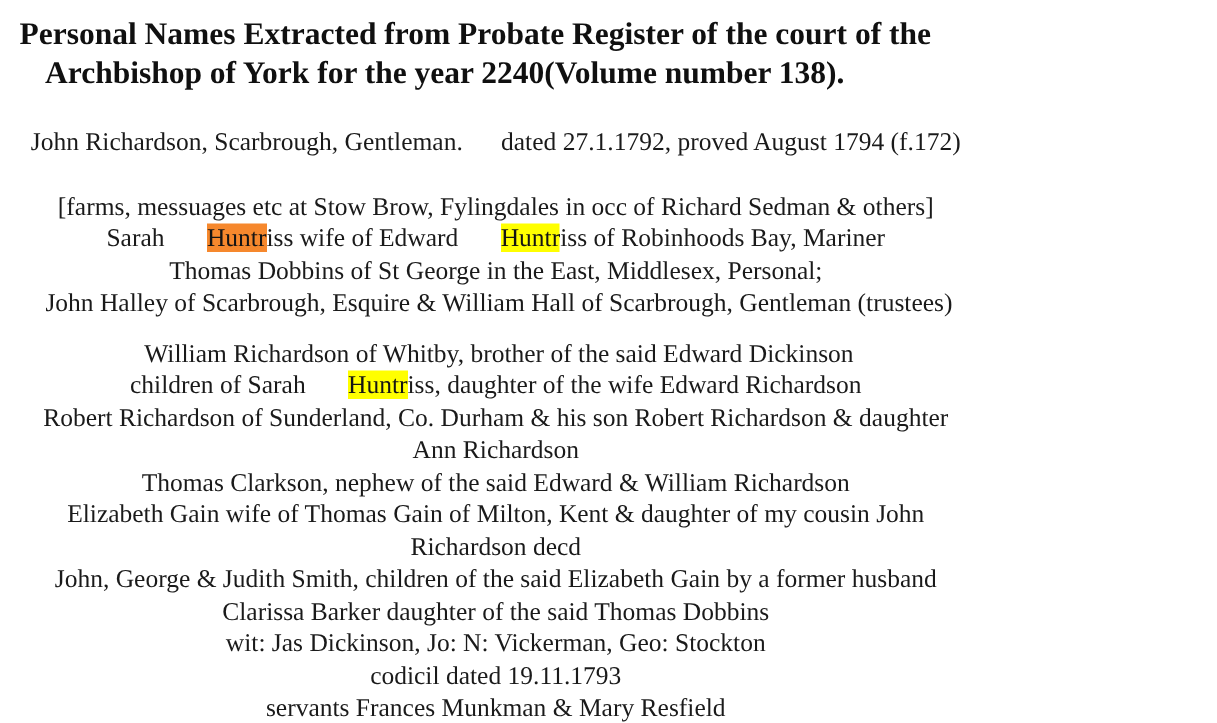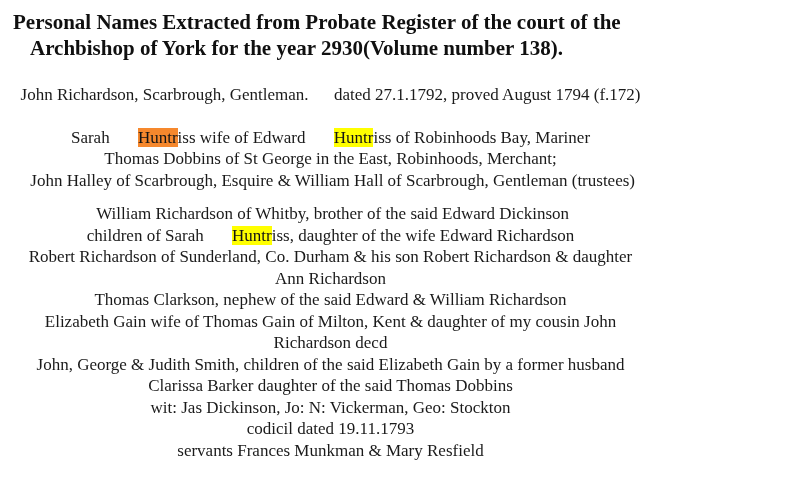--- a/index.html
+++ b/index.html
@@ -41,31 +41,32 @@
   .para[data-name="beneficiaries-2"]{ margin-top: 12px; }
   .line { white-space: pre-wrap; }
   .hl { color: #141414; margin-left: 24px; }
 </style>
 </head>
 <body style="background: rgb(255, 255, 255); color: rgb(26, 26, 26);">
 
 <div class="doc" data-name="probate-extract-document">
   <header class="title-block" data-name="page-title">
     <div class="title-line" data-name="title-line-1">Personal Names Extracted from Probate Register of the court of the</div>
-    <div class="title-line title-line-2" data-name="title-line-2">Archbishop of York for the year 2930(Volume number 138).</div>
+    <div class="title-line title-line-2" data-name="title-line-2">Archbishop of York for the year 2240(Volume number 138).</div>
   </header>
 
   <main class="body-block" data-name="document-body">
 
   <div class="para" data-name="entry-header">
         <div class="line" data-name="text-line"><span data-name="text-segment">John Richardson, Scarbrough, Gentleman.      dated 27.1.1792, proved August 1794 (f.172)</span></div>
       </div>
       <div class="para" data-name="beneficiaries-1">
+        <div class="line" data-name="text-line"><span data-name="text-segment">[farms, messuages etc at Stow Brow, Fylingdales in occ of Richard Sedman &amp; others]</span></div>
         <div class="line" data-name="text-line"><span data-name="text-segment">Sarah </span><span class="hl" data-name="search-highlight-active" style="background-color: rgb(246, 136, 45);">Huntr</span><span data-name="text-segment">iss wife of Edward </span><span class="hl" data-name="search-highlight-match" style="background-color: rgb(255, 255, 0);">Huntr</span><span data-name="text-segment">iss of Robinhoods Bay, Mariner</span></div>
-        <div class="line" data-name="text-line"><span data-name="text-segment">Thomas Dobbins of St George in the East, Robinhoods, Merchant;</span></div>
+        <div class="line" data-name="text-line"><span data-name="text-segment">Thomas Dobbins of St George in the East, Middlesex, Personal;</span></div>
         <div class="line" data-name="text-line"><span data-name="text-segment"> John Halley of Scarbrough, Esquire &amp; William Hall of Scarbrough, Gentleman (trustees)</span></div>
       </div>
       <div class="para" data-name="beneficiaries-2">
         <div class="line" data-name="text-line"><span data-name="text-segment"> William Richardson of Whitby, brother of the said Edward Dickinson</span></div>
         <div class="line" data-name="text-line"><span data-name="text-segment">children of Sarah </span><span class="hl" data-name="search-highlight-match" style="background-color: rgb(255, 255, 0);">Huntr</span><span data-name="text-segment">iss, daughter of the wife Edward Richardson</span></div>
         <div class="line" data-name="text-line"><span data-name="text-segment">Robert Richardson of Sunderland, Co. Durham &amp; his son Robert Richardson &amp; daughter Ann Richardson</span></div>
         <div class="line" data-name="text-line"><span data-name="text-segment">Thomas Clarkson, nephew of the said Edward &amp; William Richardson</span></div>
         <div class="line" data-name="text-line"><span data-name="text-segment">Elizabeth Gain wife of Thomas Gain of Milton, Kent &amp; daughter of my cousin John Richardson decd</span></div>
         <div class="line" data-name="text-line"><span data-name="text-segment">John, George &amp; Judith Smith, children of the said Elizabeth Gain by a former husband</span></div>
         <div class="line" data-name="text-line"><span data-name="text-segment">Clarissa Barker daughter of the said Thomas Dobbins</span></div>

